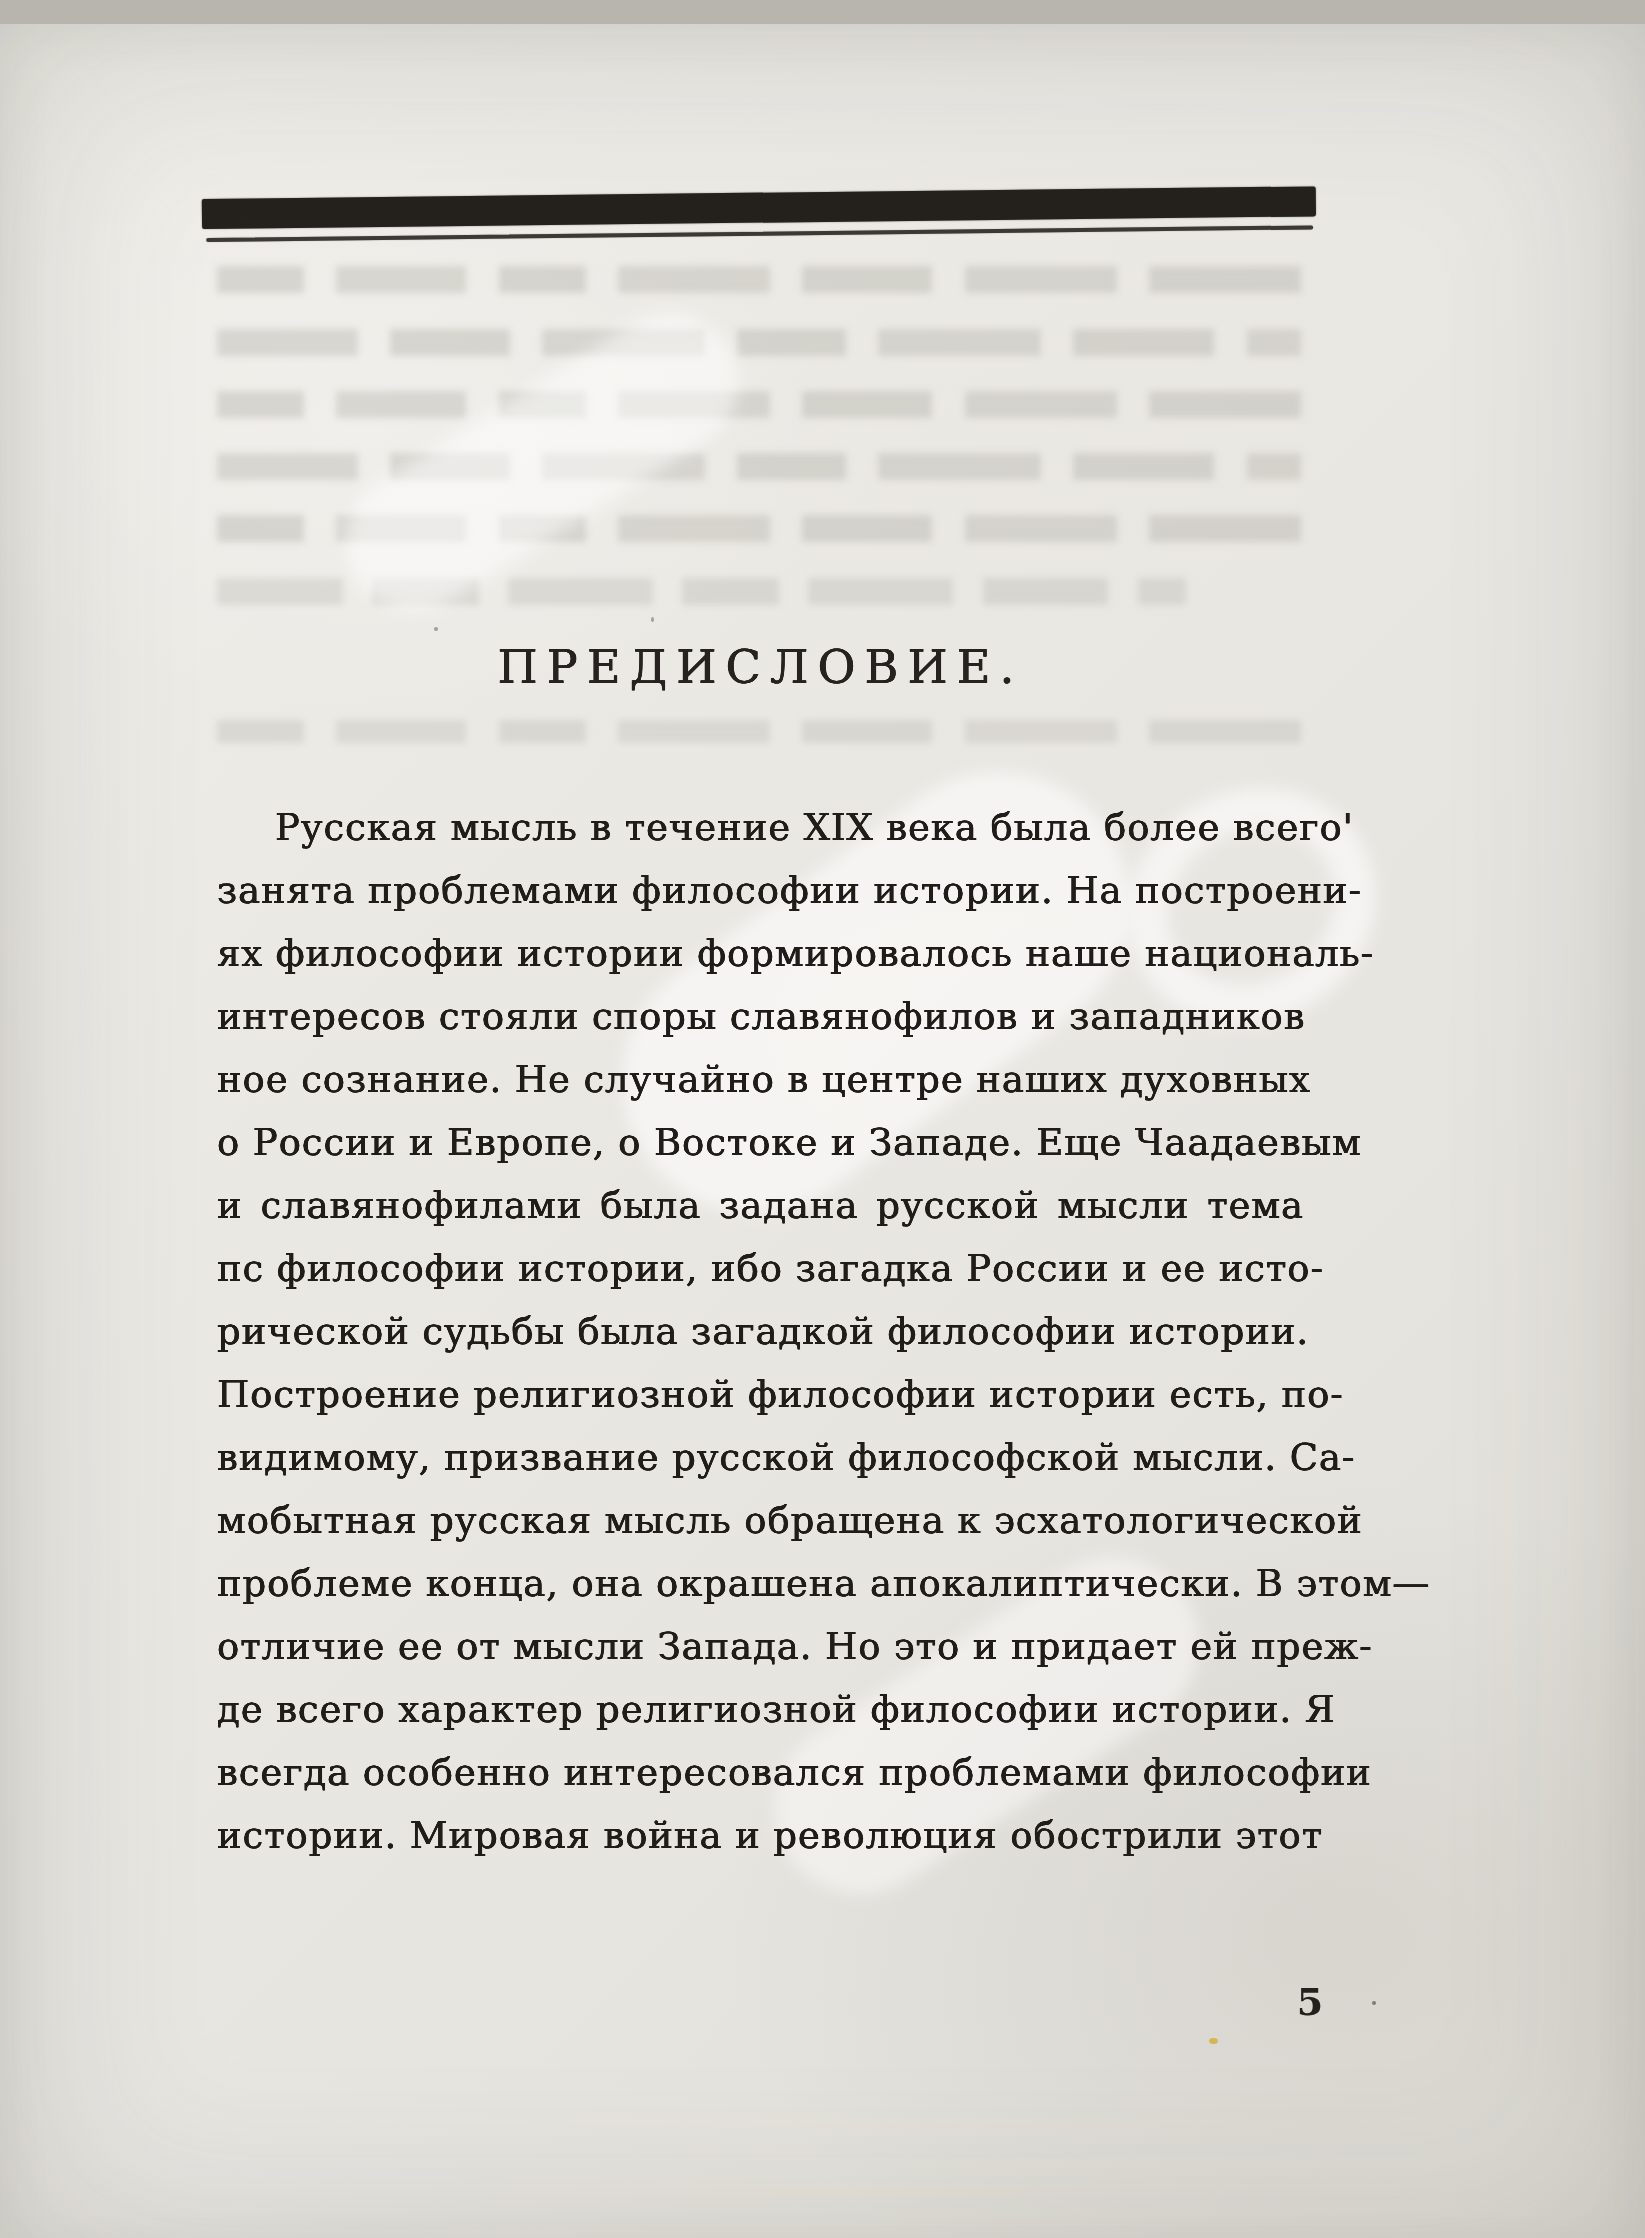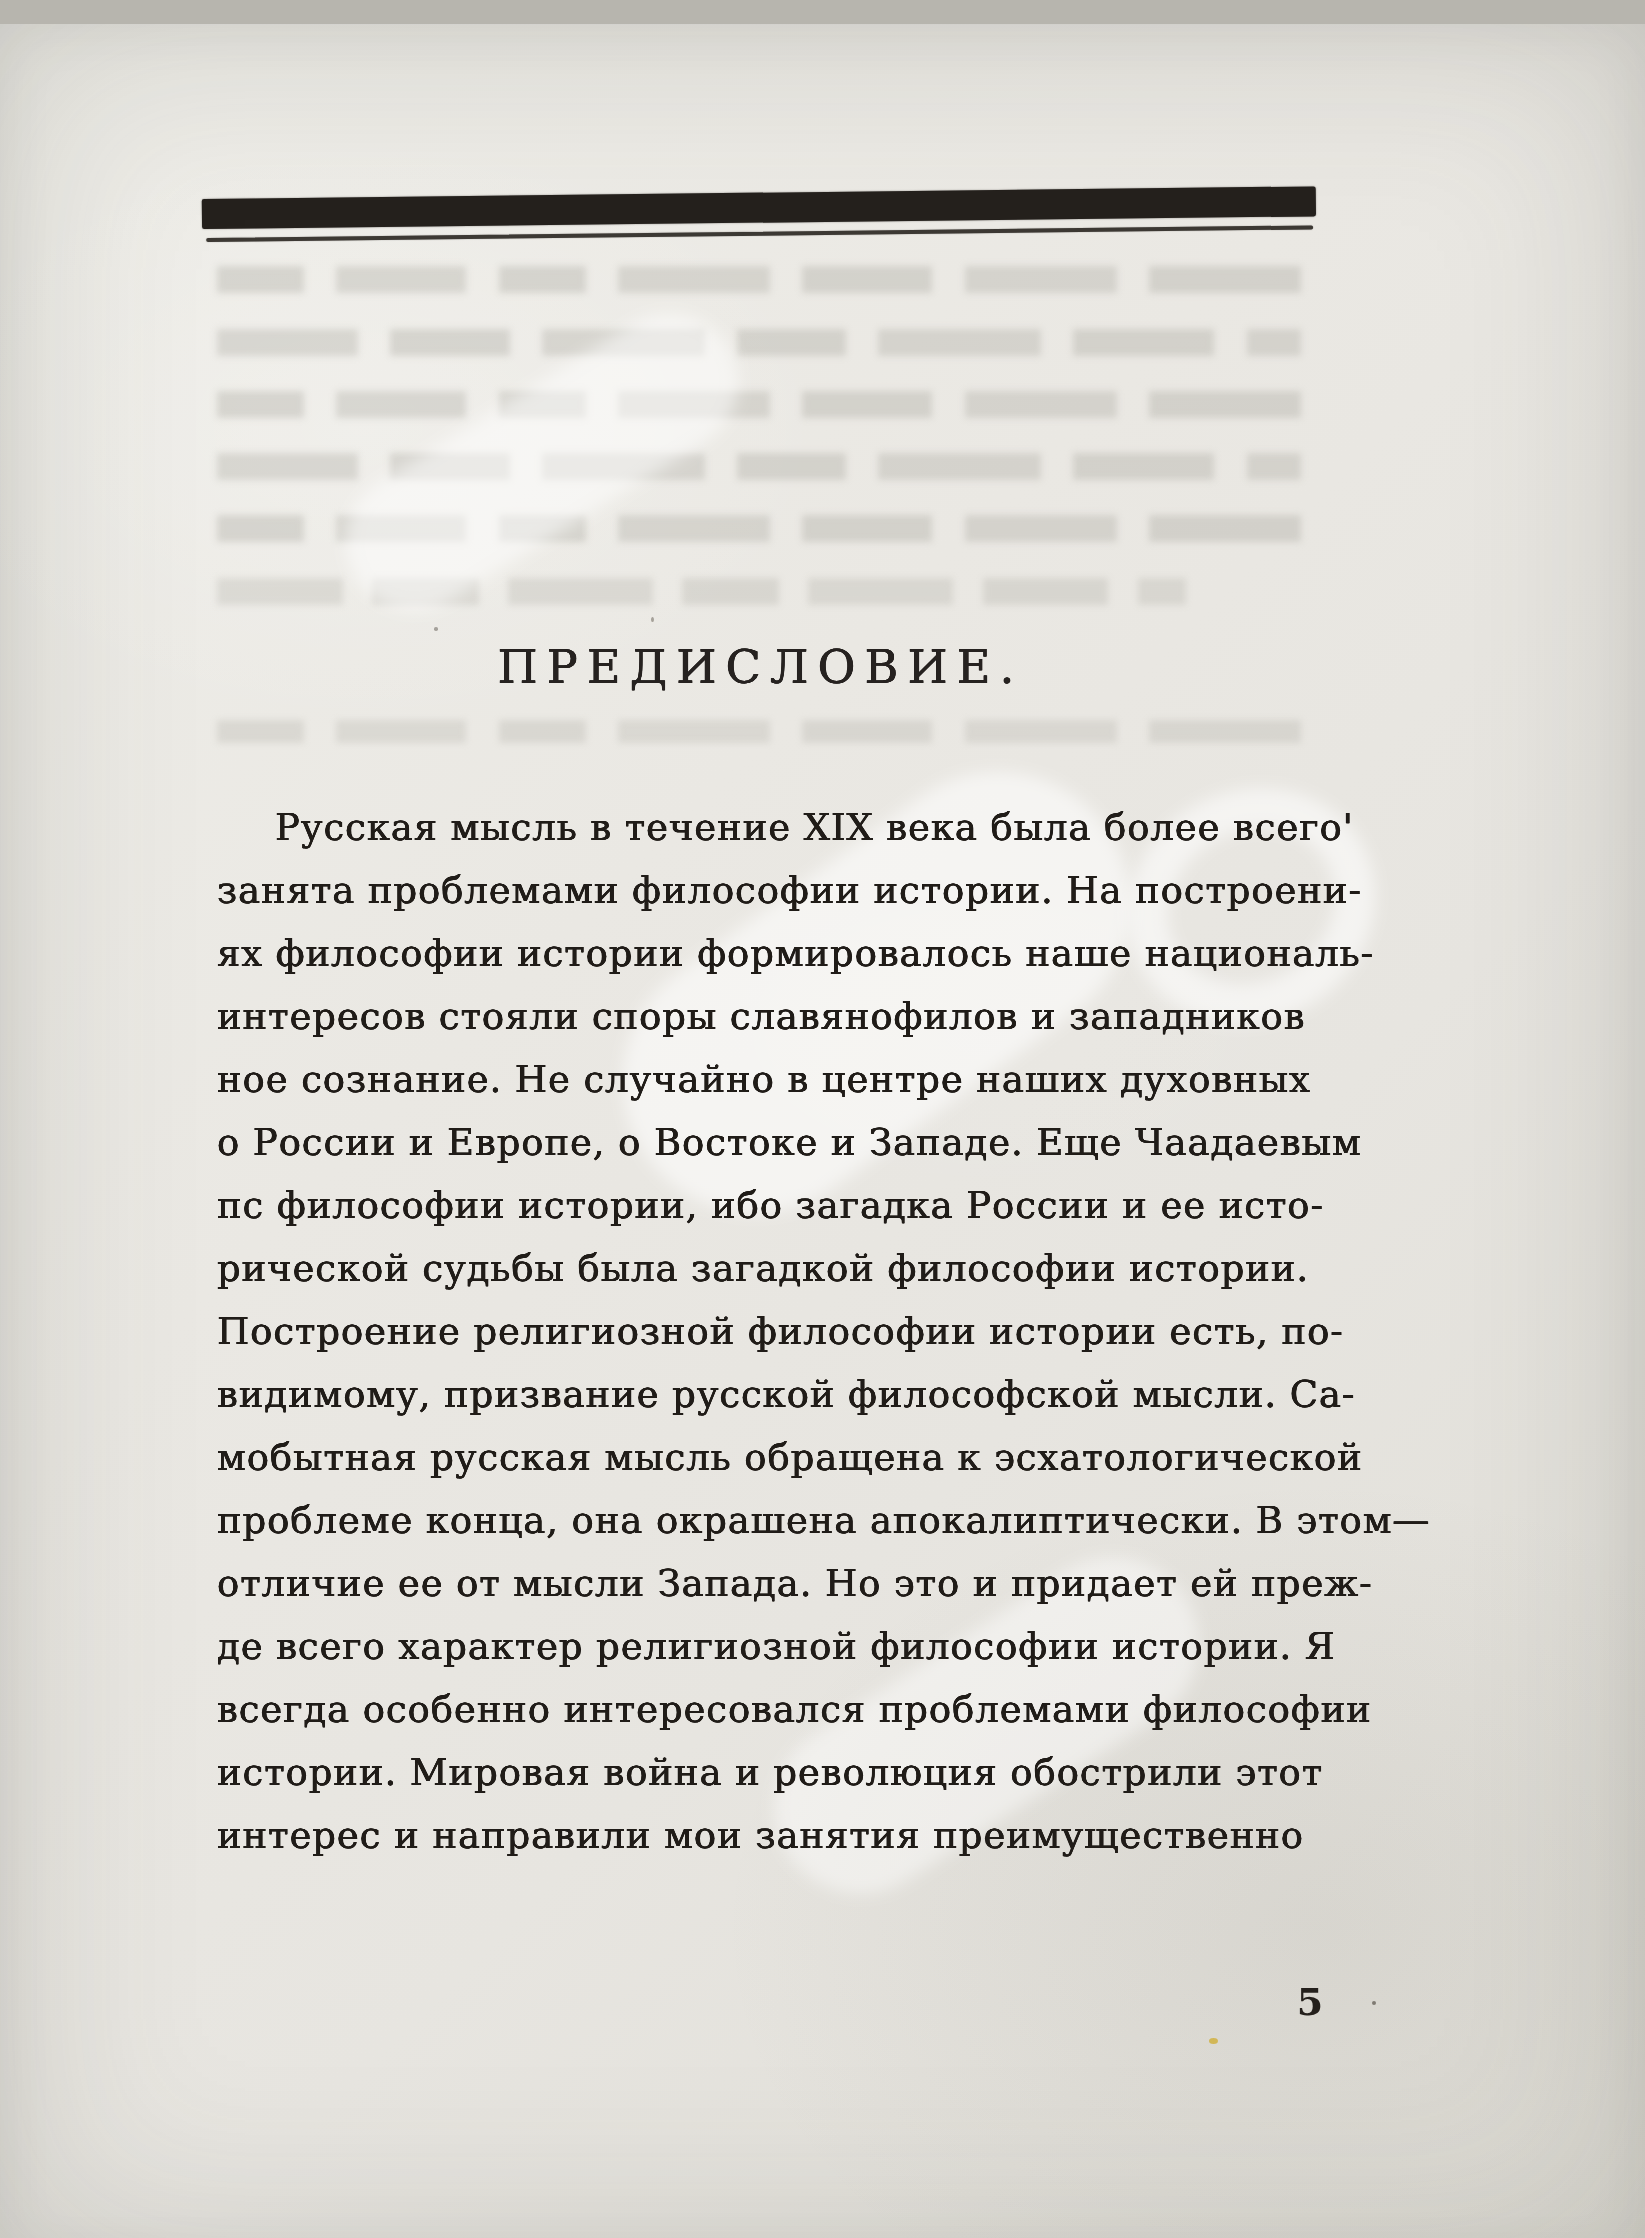--- a/index.html
+++ b/index.html
@@ -151,31 +151,31 @@
     <span class="title-text">ПРЕДИСЛОВИЕ.</span>
   </div>
 
   <div class="body-block">
     <div class="line first">Русская мысль в течение XIX века была более всего'</div>
     <div class="line">занята проблемами философии истории. На построени-</div>
     <div class="line">ях философии истории формировалось наше националь-</div>
     <div class="line">интересов стояли споры славянофилов и западников</div>
     <div class="line">ное сознание. Не случайно в центре наших духовных</div>
     <div class="line">о России и Европе, о Востоке и Западе. Еще Чаадаевым</div>
+    <div class="line">и славянофилами была задана русской мысли тема</div>
     <div class="line">пс философии истории, ибо загадка России и ее исто-</div>
     <div class="line">рической судьбы была загадкой философии истории.</div>
     <div class="line">Построение религиозной философии истории есть, по-</div>
     <div class="line">видимому, призвание русской философской мысли. Са-</div>
     <div class="line">мобытная русская мысль обращена к эсхатологической</div>
     <div class="line">проблеме конца, она окрашена апокалиптически. В этом—</div>
     <div class="line">отличие ее от мысли Запада. Но это и придает ей преж-</div>
     <div class="line">де всего характер религиозной философии истории. Я</div>
     <div class="line">всегда особенно интересовался проблемами философии</div>
     <div class="line">истории. Мировая война и революция обострили этот</div>
-    <div class="line">интерес и направили мои занятия преимущественно</div>
   </div>
 
   <div class="page-number">5</div>
 
   <div class="speck speck-yellow"></div>
   <div class="speck speck-dark-1"></div>
   <div class="speck speck-dark-2"></div>
   <div class="speck speck-dark-3"></div>
 
   <div class="vignette"></div>

